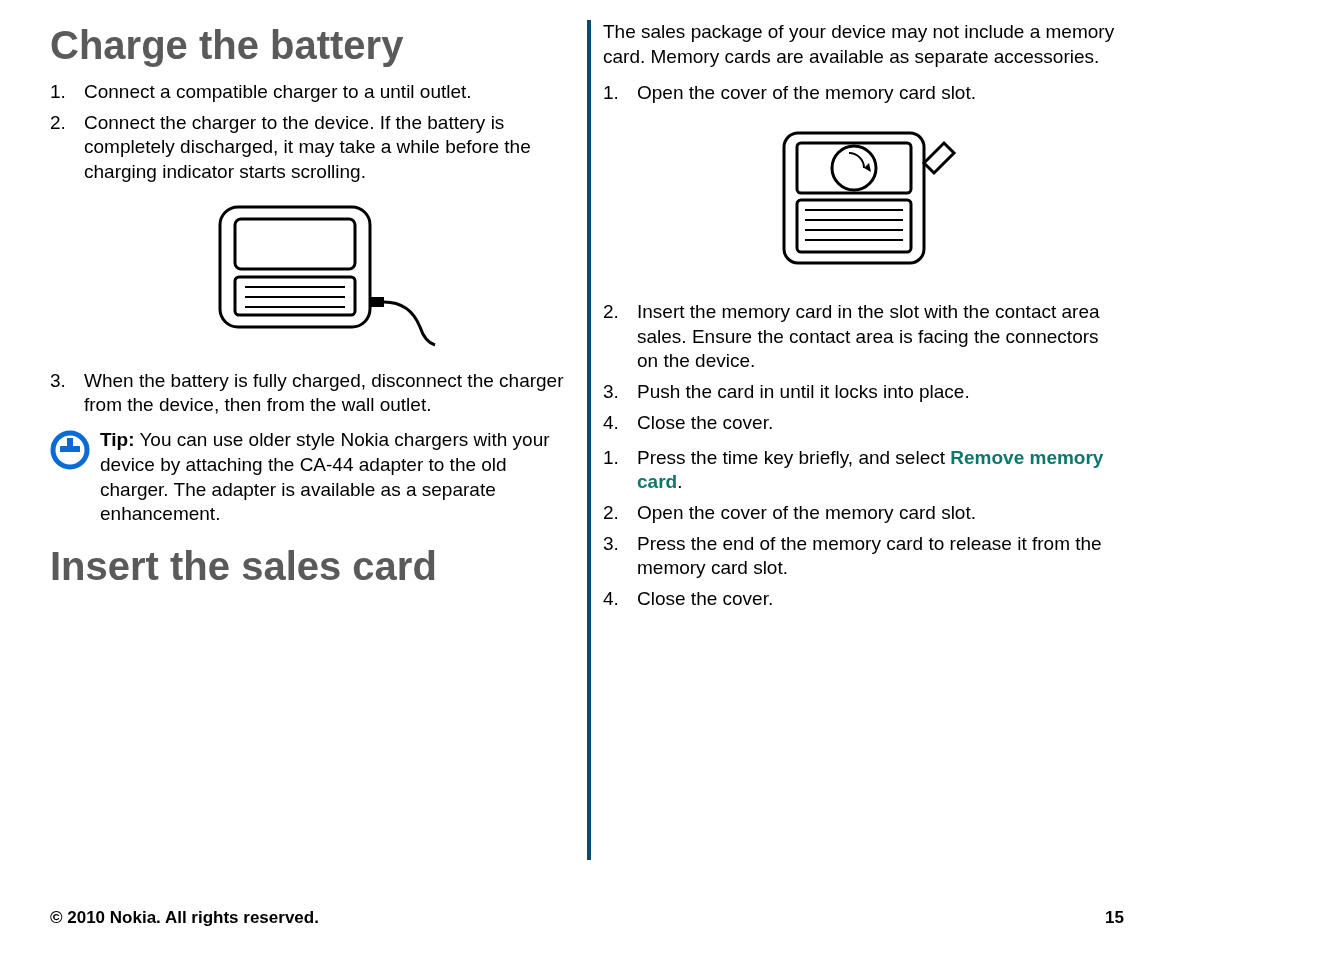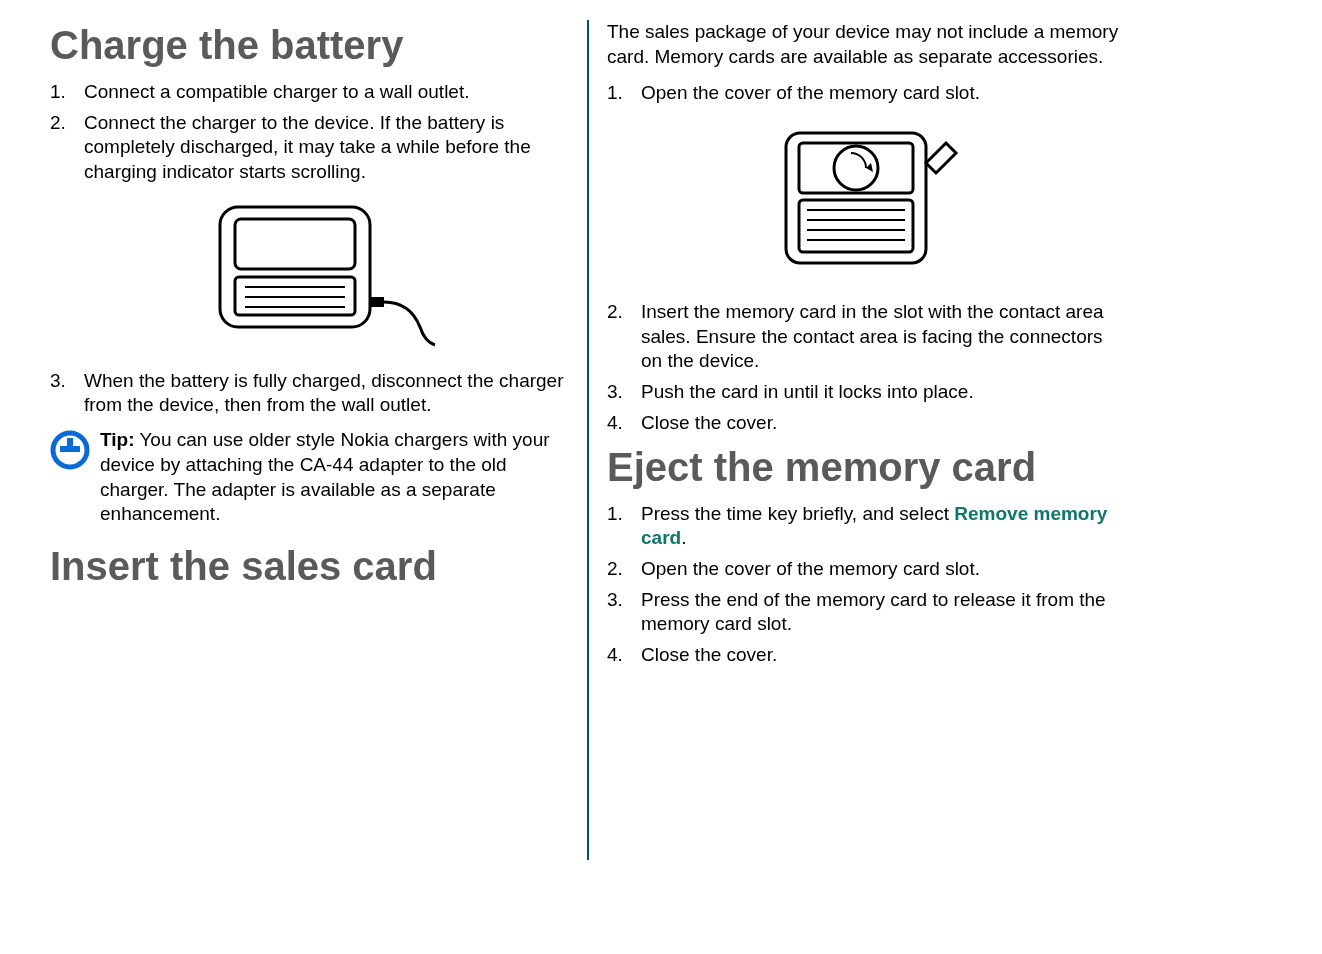--- a/index.html
+++ b/index.html
@@ -1,20 +1,20 @@
 <!DOCTYPE html>
 <html><head>
 <meta charset="utf-8">
 <style>
   * { box-sizing: border-box; margin: 0; padding: 0; }
   html, body { width: 1322px; height: 954px; background: #fff; font-family: Arial, Helvetica, sans-serif; color: #000; }
   .page { position: relative; width: 1174px; height: 954px; padding: 20px 50px 0 50px; }
   .columns { display: flex; gap: 0; height: 840px; }
   .col { width: 50%; padding: 0 18px 0 0; }
-  .col.right { padding: 0 0 0 18px; border-left: 2px solid #0c4a6e; }
+  .col.right { padding: 0 0 0 12px; border-left: 4px solid #0c4a6e; }
   h1 { font-size: 40px; font-weight: bold; color: #5a5a5a; margin: 4px 0 14px 0; line-height: 1.05; }
   ol { list-style: none; padding-left: 0; margin: 0 0 10px 0; }
   ol li { display: flex; font-size: 19px; line-height: 1.3; margin-bottom: 6px; }
   ol li .num { flex: 0 0 34px; }
   ol li .txt { flex: 1; }
   p.body { font-size: 19px; line-height: 1.3; margin-bottom: 12px; }
   .tipbox { display: flex; align-items: flex-start; gap: 10px; margin: 8px 0 18px 0; }
   .tipicon { flex: 0 0 40px; height: 40px; margin-top: 2px; }
   .tipicon svg { width: 40px; height: 40px; }
   .tiptext { font-size: 19px; line-height: 1.3; }
@@ -30,21 +30,21 @@
 <div class="page">
   <div class="columns">
 
     <div class="col left">
 
       <h1>Charge the battery</h1>
 
       <ol>
         <li>
           <span class="num">1.</span>
-          <span class="txt">Connect a compatible charger to a wall outlet.</span>
+          <span class="txt">Connect a compatible charger to a until outlet.</span>
         </li>
         <li>
           <span class="num">2.</span>
           <span class="txt">Connect the charger to the device. If the battery is completely discharged, it may take a while before the charging indicator starts scrolling.</span>
         </li>
       </ol>
 
       <div class="figure">
         <svg width="260" height="150" viewBox="0 0 260 150">
           <rect x="40" y="10" width="150" height="120" rx="18" ry="18" fill="#fff" stroke="#000" stroke-width="3"></rect>
@@ -119,21 +119,20 @@
         <li>
           <span class="num">3.</span>
           <span class="txt">Push the card in until it locks into place.</span>
         </li>
         <li>
           <span class="num">4.</span>
           <span class="txt">Close the cover.</span>
         </li>
       </ol>
 
-      <h1>Eject the memory card</h1>
 
       <ol>
         <li>
           <span class="num">1.</span>
           <span class="txt">
             <span>Press the time key briefly, and select </span><span class="link">Remove memory card</span><span>.</span>
           </span>
         </li>
         <li>
           <span class="num">2.</span>
@@ -145,13 +144,17 @@
         </li>
         <li>
           <span class="num">4.</span>
           <span class="txt">Close the cover.</span>
         </li>
       </ol>
 
     </div>
   </div>
 
+  <div class="footer">
+    <span>© 2010 Nokia. All rights reserved.</span>
+    <span>15</span>
+  </div>
 </div>
 
 </body></html>

